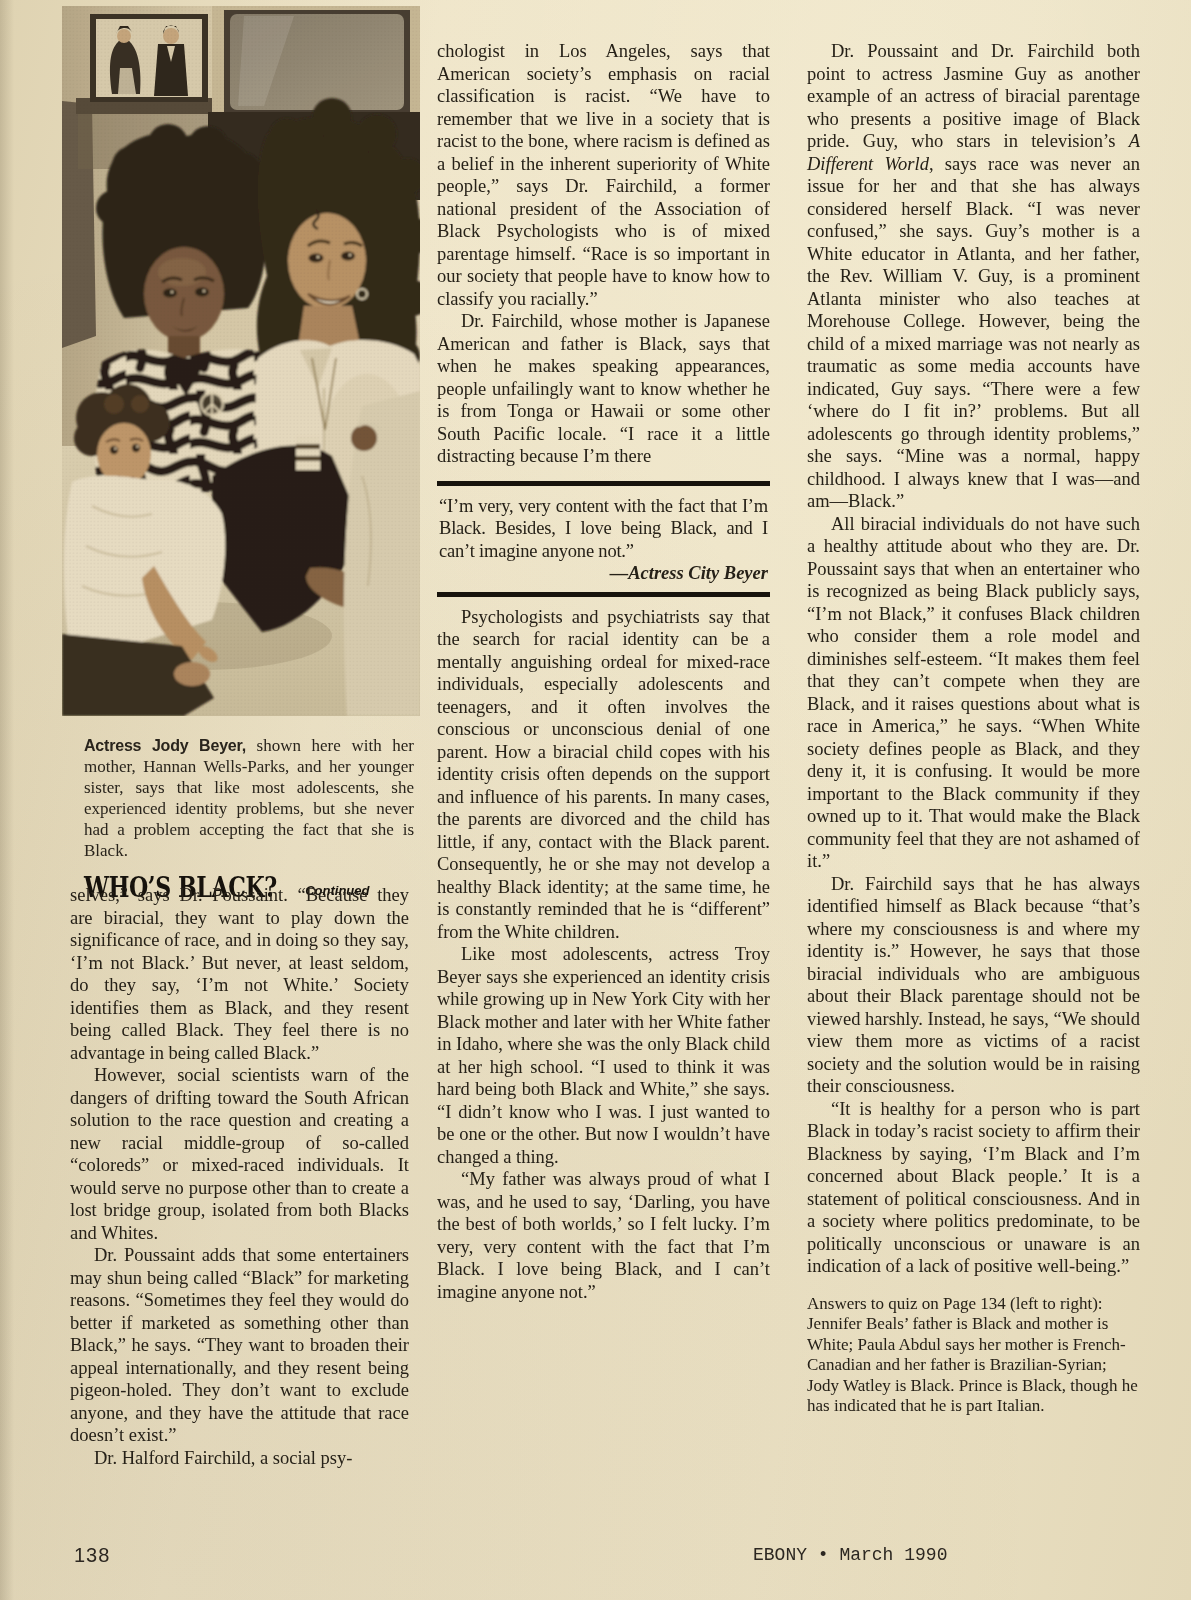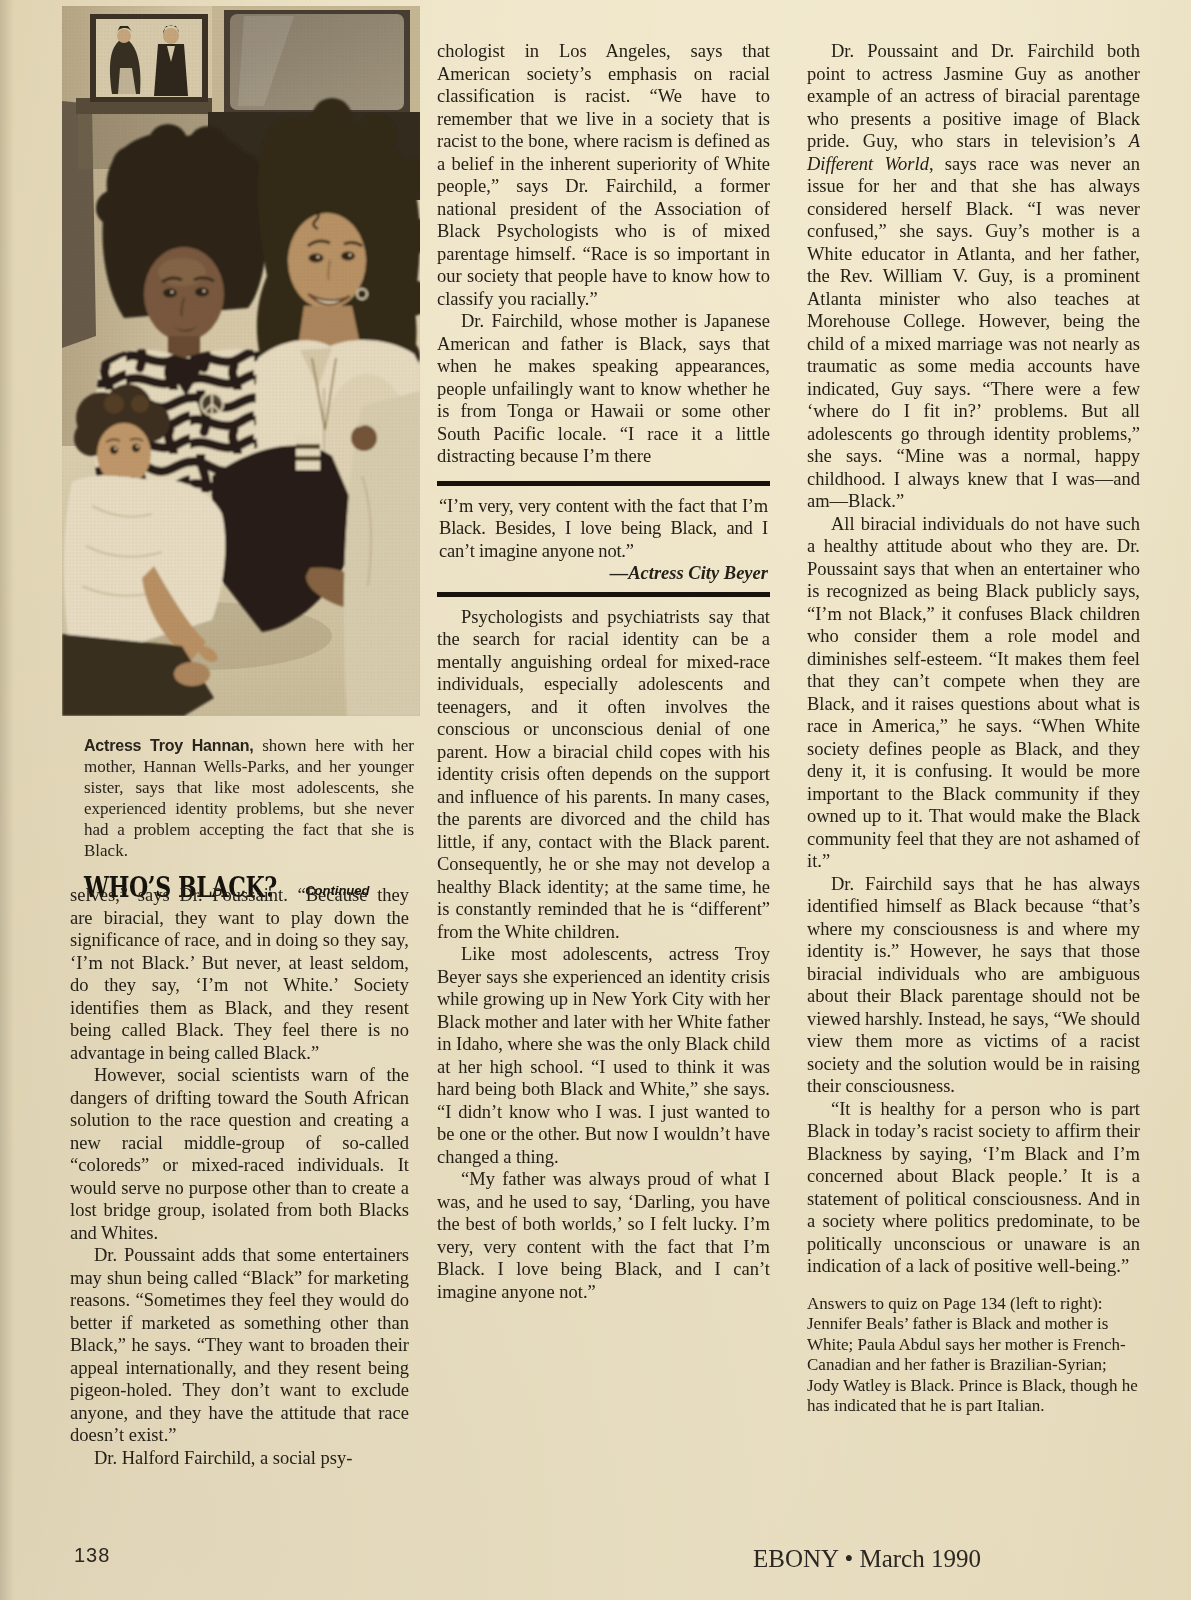--- a/index.html
+++ b/index.html
@@ -40,22 +40,22 @@
   .pq-text { font-weight:normal; font-size:27.5px; line-height:33px; text-align:center;
     text-indent:0 !important; color:#17130c; letter-spacing:-0.2px; margin:0; }
   .pq-attr { font-weight:bold; font-style:italic; font-size:21px; line-height:26px;
     text-align:right !important; text-indent:0 !important; color:#17130c; margin:4px 0 0 0; }
 
   .answers { margin-top:16px !important; font-size:17px !important; line-height:20.5px !important;
     text-align:left !important; text-indent:0 !important; }
 
   .pagenum { position:absolute; left:74px; top:1544px; font-family:"Liberation Sans", sans-serif;
     font-size:20px; letter-spacing:1px; color:#2c2721; }
-  .issue { position:absolute; left:753px; top:1545px; font-family:Liberation Serif, serif;
-    font-size:25px; color:#2c2721; }
+  .issue { position:absolute; left:753px; top:1545px; font-family:Liberation Mono, monospace;
+    font-size:18px; color:#2c2721; }
 </style>
 </head>
 <body>
 
 <div class="page">
 
   <figure class="photo">
     <svg viewBox="0 0 358 710" width="358" height="710">
       <defs>
         <linearGradient id="wallG" x1="0" y1="0" x2="1" y2="0">
@@ -197,21 +197,21 @@
         <ellipse cx="146" cy="648" rx="11" ry="6" fill="#b68d60" transform="rotate(35 146 648)"></ellipse>
         <path d="M0,628 L120,640 L152,692 L122,710 L0,710 Z" fill="#2a2114"></path>
         <ellipse cx="130" cy="668" rx="18" ry="12" fill="#a8805a"></ellipse>
       </g>
 
       <rect x="0" y="0" width="358" height="710" fill="url(#ht)" opacity=".10"></rect>
       <rect x="0" y="0" width="358" height="710" fill="#c9a873" opacity=".10"></rect>
     </svg>
   </figure>
 
-  <p class="caption"><span class="lead">Actress Troy Hannan,</span><span> shown here with her mother, Hannan Wells-Parks, and her younger sister, says that like most adolescents, she experienced identity problems, but she never had a problem accepting the fact that she is Black.</span></p>
+  <p class="caption"><span class="lead">Actress Jody Beyer,</span><span> shown here with her mother, Hannan Wells-Parks, and her younger sister, says that like most adolescents, she experienced identity problems, but she never had a problem accepting the fact that she is Black.</span></p>
 
   <div class="headline">
     <span class="title">WHO’S BLACK?</span>
     <span class="continued">Continued</span>
   </div>
 
   <div class="col col-left">
     <p class="noind">selves,” says Dr. Poussaint. “Because they are biracial, they want to play down the significance of race, and in doing so they say, ‘I’m not Black.’ But never, at least seldom, do they say, ‘I’m not White.’ Society identifies them as Black, and they resent being called Black. They feel there is no advantage in being called Black.”</p>
     <p>However, social scientists warn of the dangers of drifting toward the South African solution to the race question and creating a new racial middle-group of so-called “coloreds” or mixed-raced individuals. It would serve no purpose other than to create a lost bridge group, isolated from both Blacks and Whites.</p>
     <p>Dr. Poussaint adds that some entertainers may shun being called “Black” for marketing reasons. “Sometimes they feel they would do better if marketed as something other than Black,” he says. “They want to broaden their appeal internationally, and they resent being pigeon-holed. They don’t want to exclude anyone, and they have the attitude that race doesn’t exist.”</p>

